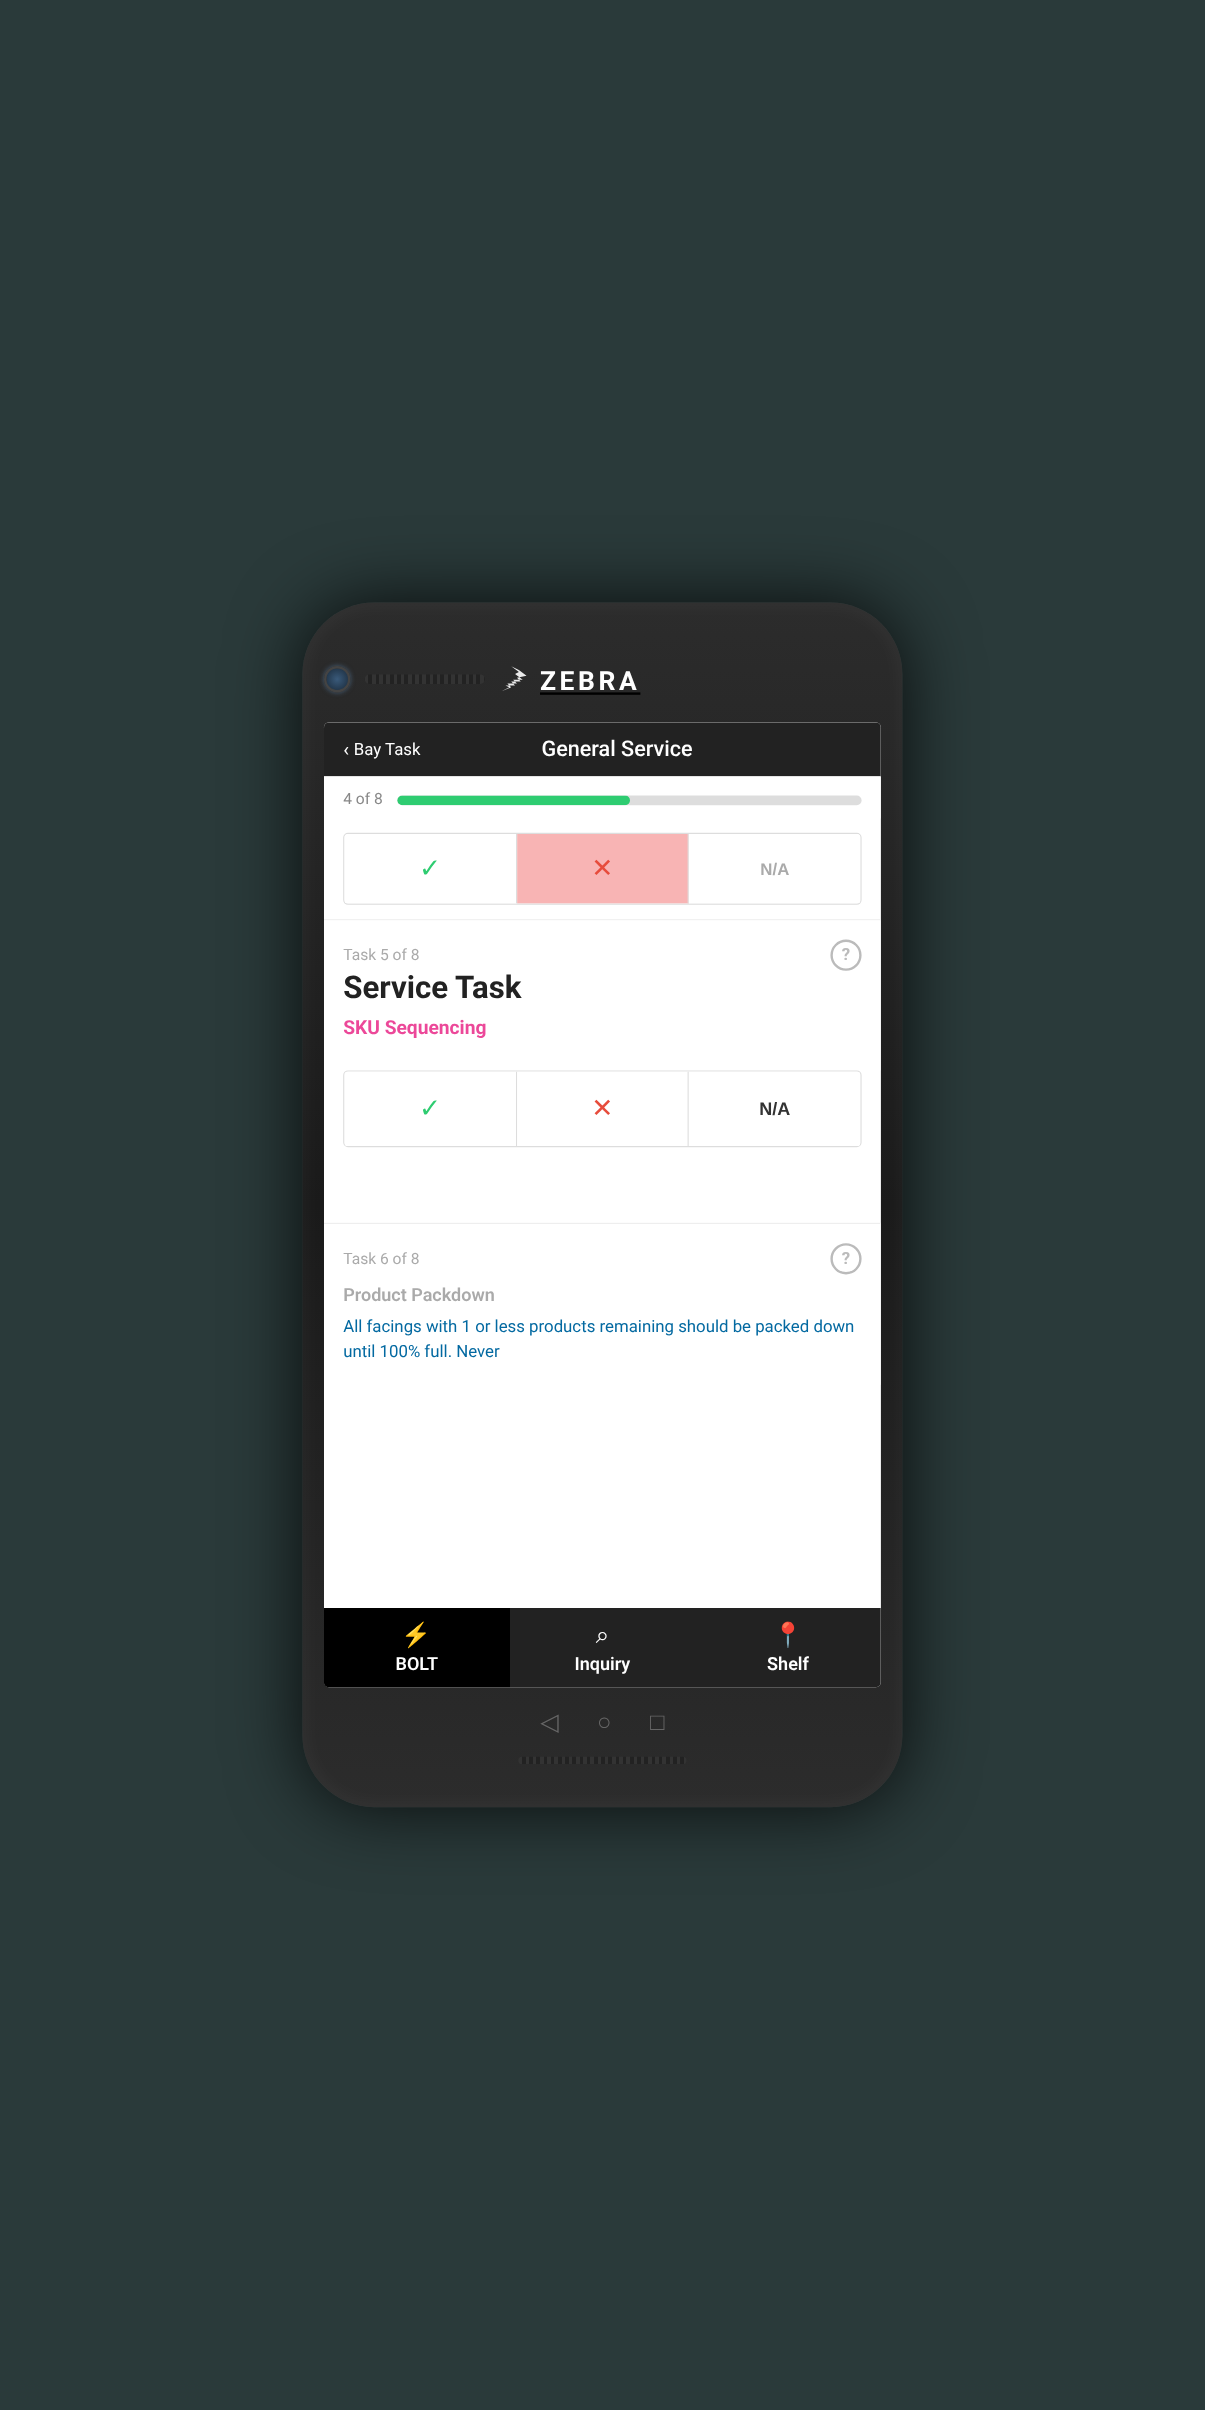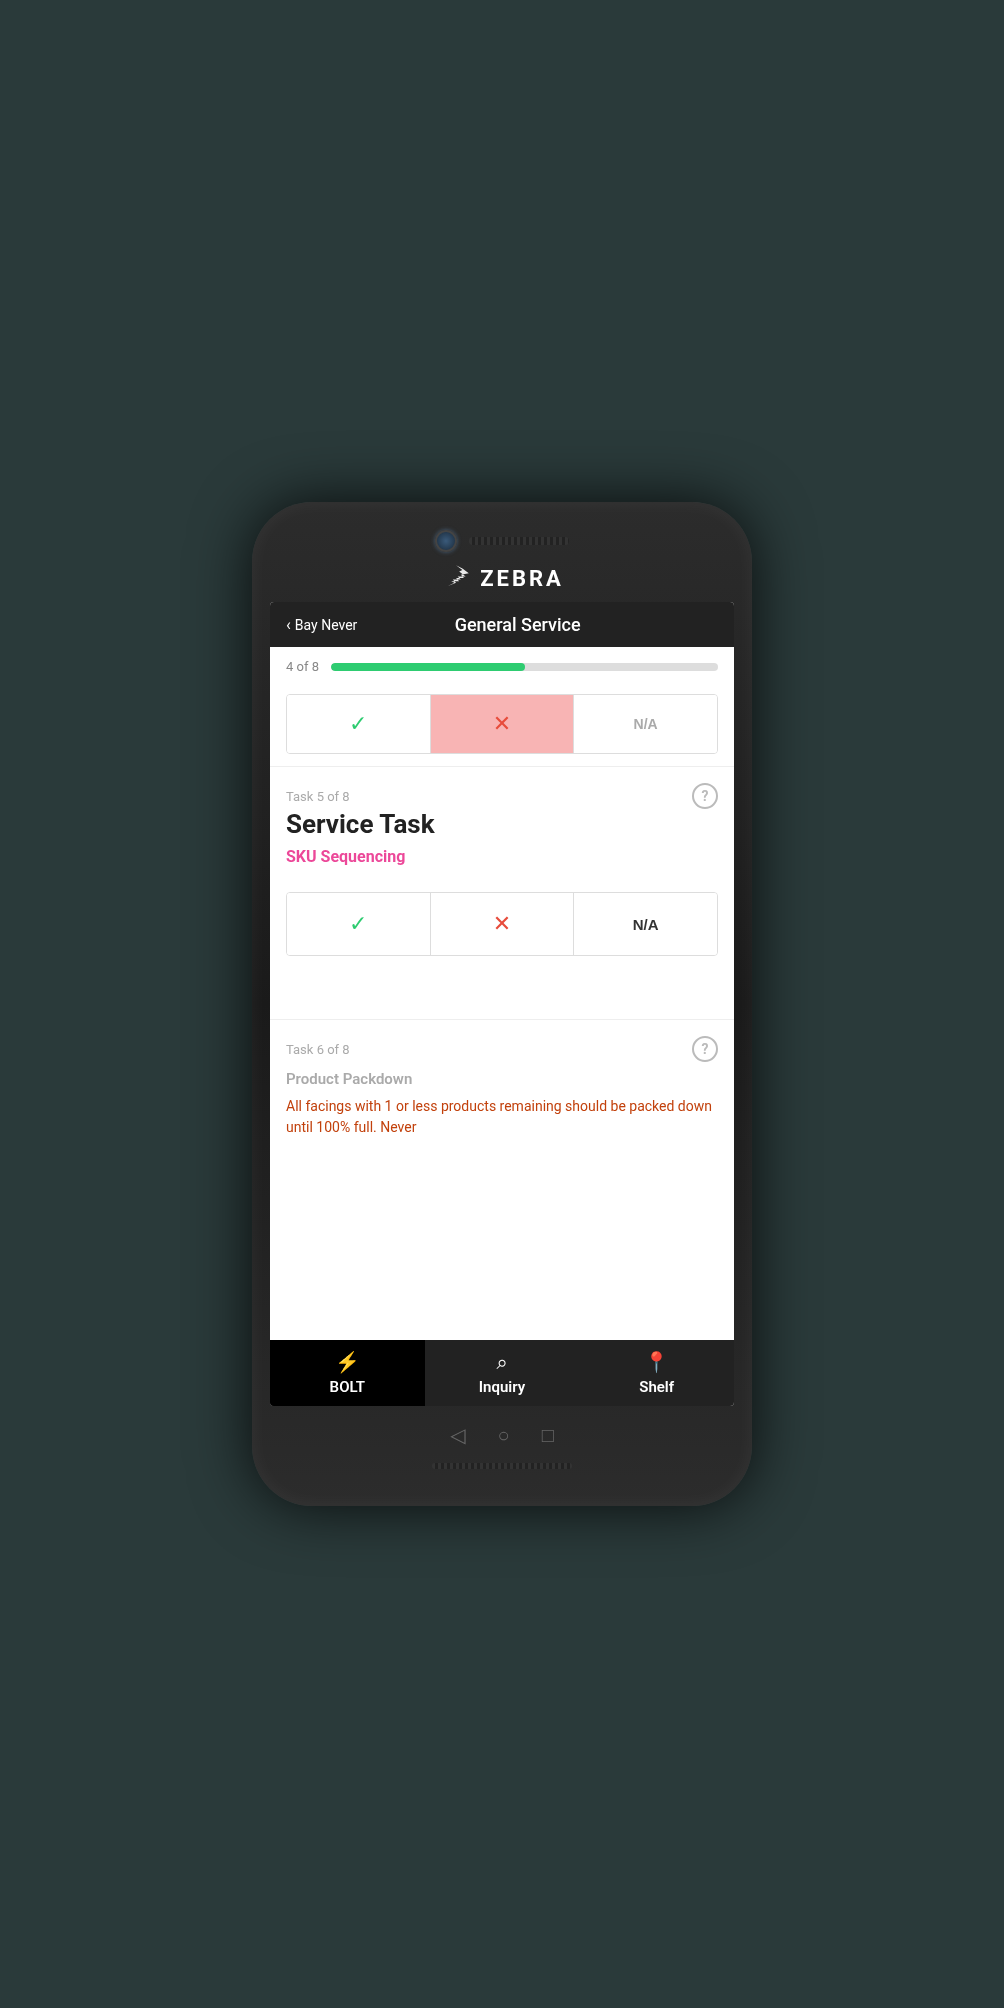--- a/index.html
+++ b/index.html
@@ -23,25 +23,26 @@
       display: flex;
       flex-direction: column;
       align-items: center;
     }
 
     
     .top-bezel {
       width: 100%;
       height: 80px;
       display: flex;
-      flex-direction: column;
+      flex-direction: row;
       align-items: center;
       justify-content: flex-start;
       padding-top: 8px;
       gap: 6px;
+      text-decoration: underline;
     }
 
     .camera-area {
       display: flex;
       align-items: center;
       gap: 12px;
     }
 
     .camera-lens {
       width: 22px;
@@ -323,21 +324,21 @@
 
     .task6-title {
       font-size: 15px;
       font-weight: 600;
       color: #aaa;
       margin-bottom: 8px;
     }
 
     .task6-description {
       font-size: 14px;
-      color: #c2410c;
+      color: #0369a1;
       line-height: 1.5;
     }
 
     
     .bottom-nav {
       background: #222;
       display: flex;
       flex-shrink: 0;
     }
 
@@ -415,21 +416,21 @@
       </svg>
       <span class="zebra-text">ZEBRA</span>
     </div>
   </div>
 
   <div class="screen">
 
     <div class="app-header">
       <div class="back-button">
         <span class="back-arrow">‹</span>
-        <span>Bay Never</span>
+        <span>Bay Task</span>
       </div>
       <span class="header-title">General Service</span>
     </div>
 
     <div class="content-area">
 
       <div class="progress-section">
         <div class="progress-info">
           <span class="progress-label">4 of 8</span>
           <div class="progress-bar-container">

